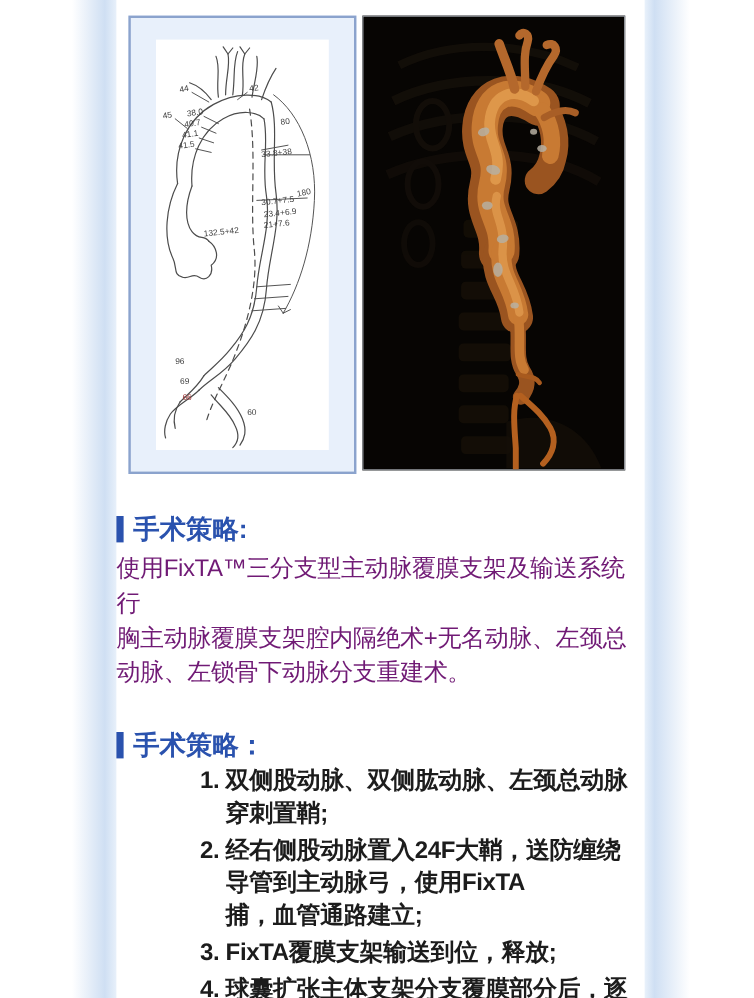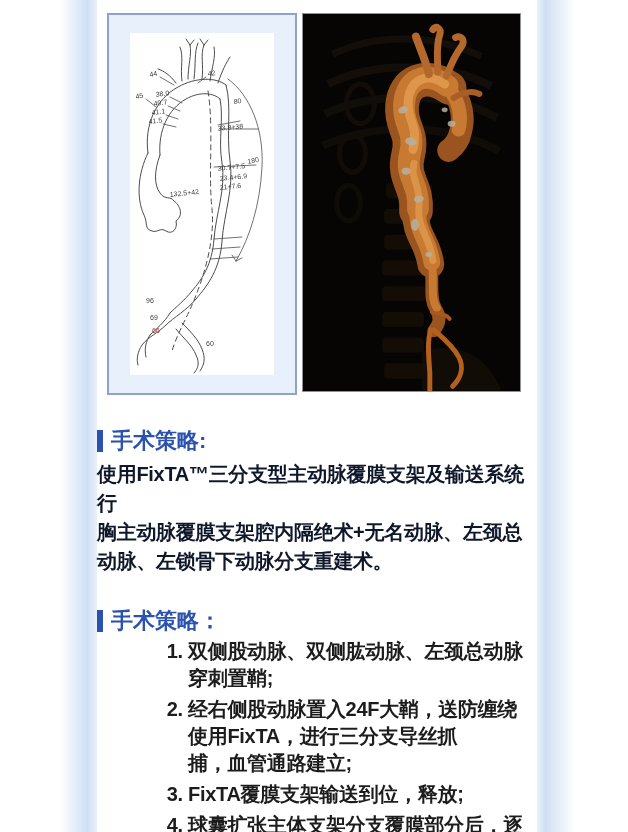--- a/index.html
+++ b/index.html
@@ -28,22 +28,22 @@
   .ct-frame svg{display:block;width:100%;height:100%;}
   .sec{margin:0;}
   .sec-head{
     display:flex;align-items:center;margin:0;
     color:#2a52ae;font-size:22px;font-weight:bold;line-height:24px;
   }
   .sec-head .bar{width:6px;height:22px;background:#2a52ae;margin-right:8px;flex:0 0 auto;}
   .sec-strategy{margin-top:31px;}
   .sec-process{margin-top:33px;}
   .para{
-    margin:7px 0 0 0;color:#0f172a;font-size:20px;line-height:29px;
-    letter-spacing:-0.3px;white-space:pre-line;font-weight:bold;
+    margin:7px 0 0 0;color:#701a75;font-size:20px;line-height:29px;
+    letter-spacing:-0.3px;white-space:pre-line;
   }
   ol.steps{
     margin:5px 0 0 0;padding:0 0 0 91px;color:#1c1c1c;
     font-size:20px;line-height:27px;letter-spacing:-0.3px;
   }
   ol.steps li{white-space:pre-line;margin:0;font-weight:bold;}
   ol.steps li + li{margin-top:4px;}
   .sketch-note{font-size:7px;fill:#3d3d3d;}
   .sketch-note.red{fill:#9c3030;}
 </style>
@@ -186,21 +186,21 @@
 
   <section class="sec sec-process">
     <h2 class="sec-head">
       <span class="bar"></span>
       <span>手术策略：</span>
     </h2>
     <ol class="steps">
       <li>双侧股动脉、双侧肱动脉、左颈总动脉
 穿刺置鞘;</li>
       <li>经右侧股动脉置入24F大鞘，送防缠绕
-使用FixTA，进行三分支导丝抓
+导管到主动脉弓，使用FixTA
 捕，血管通路建立;</li>
       <li>FixTA覆膜支架输送到位，释放;</li>
       <li>球囊扩张主体支架分支覆膜部分后，逐
 一释放分支自膨裸支架。</li>
     </ol>
   </section>
 
 </div>
 
 </body></html>

